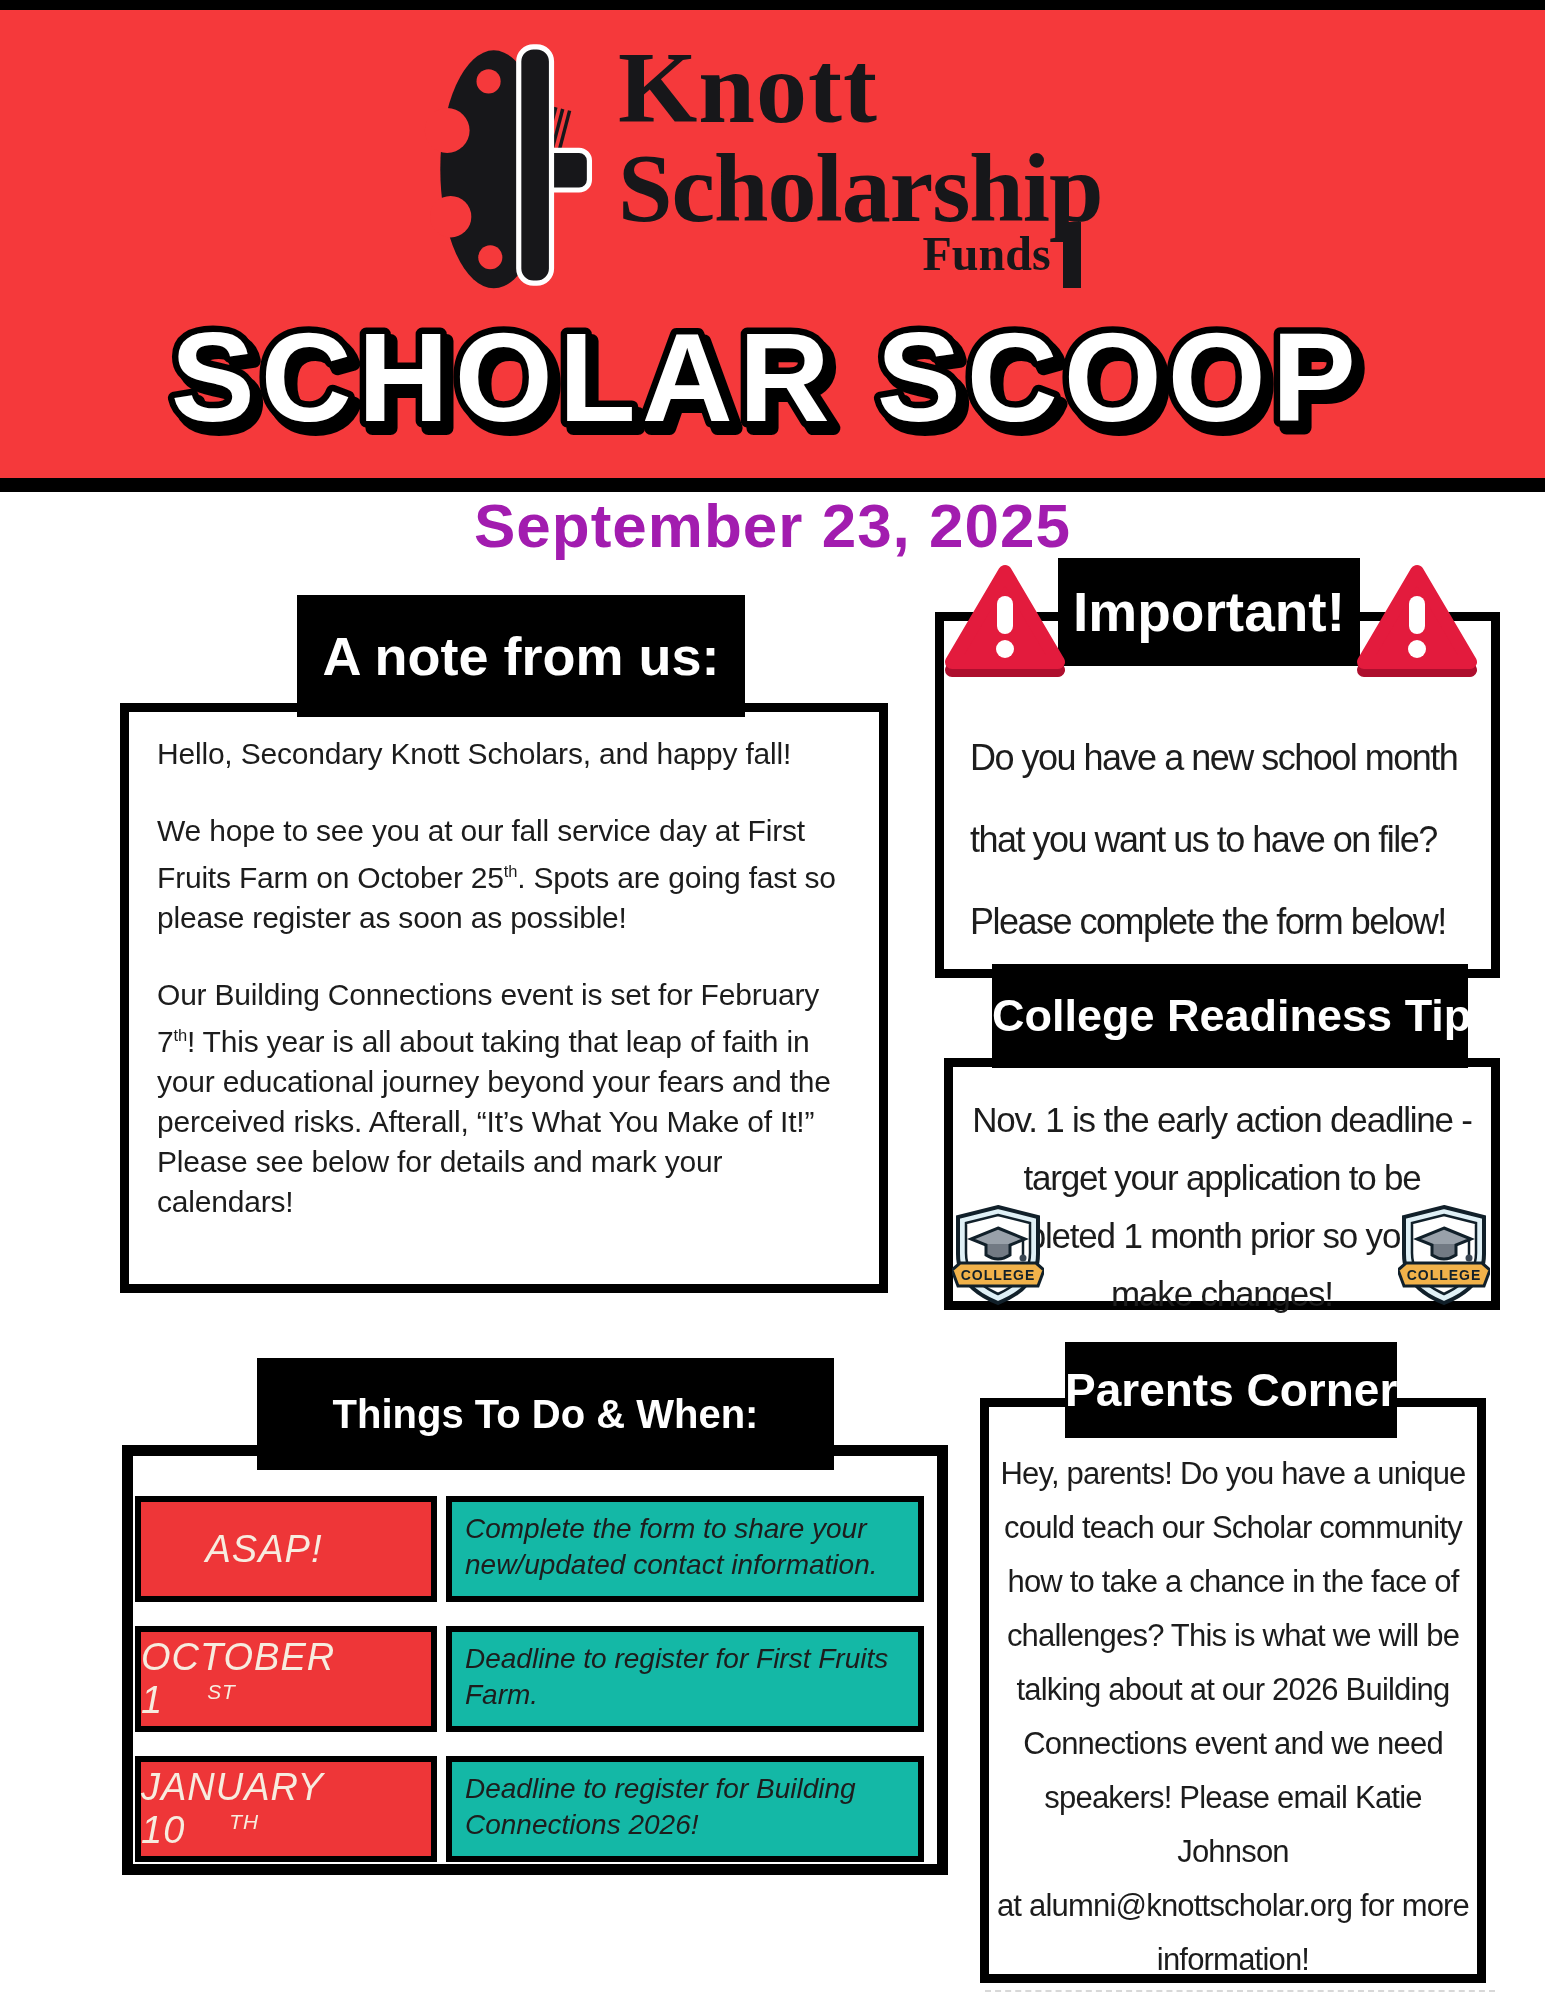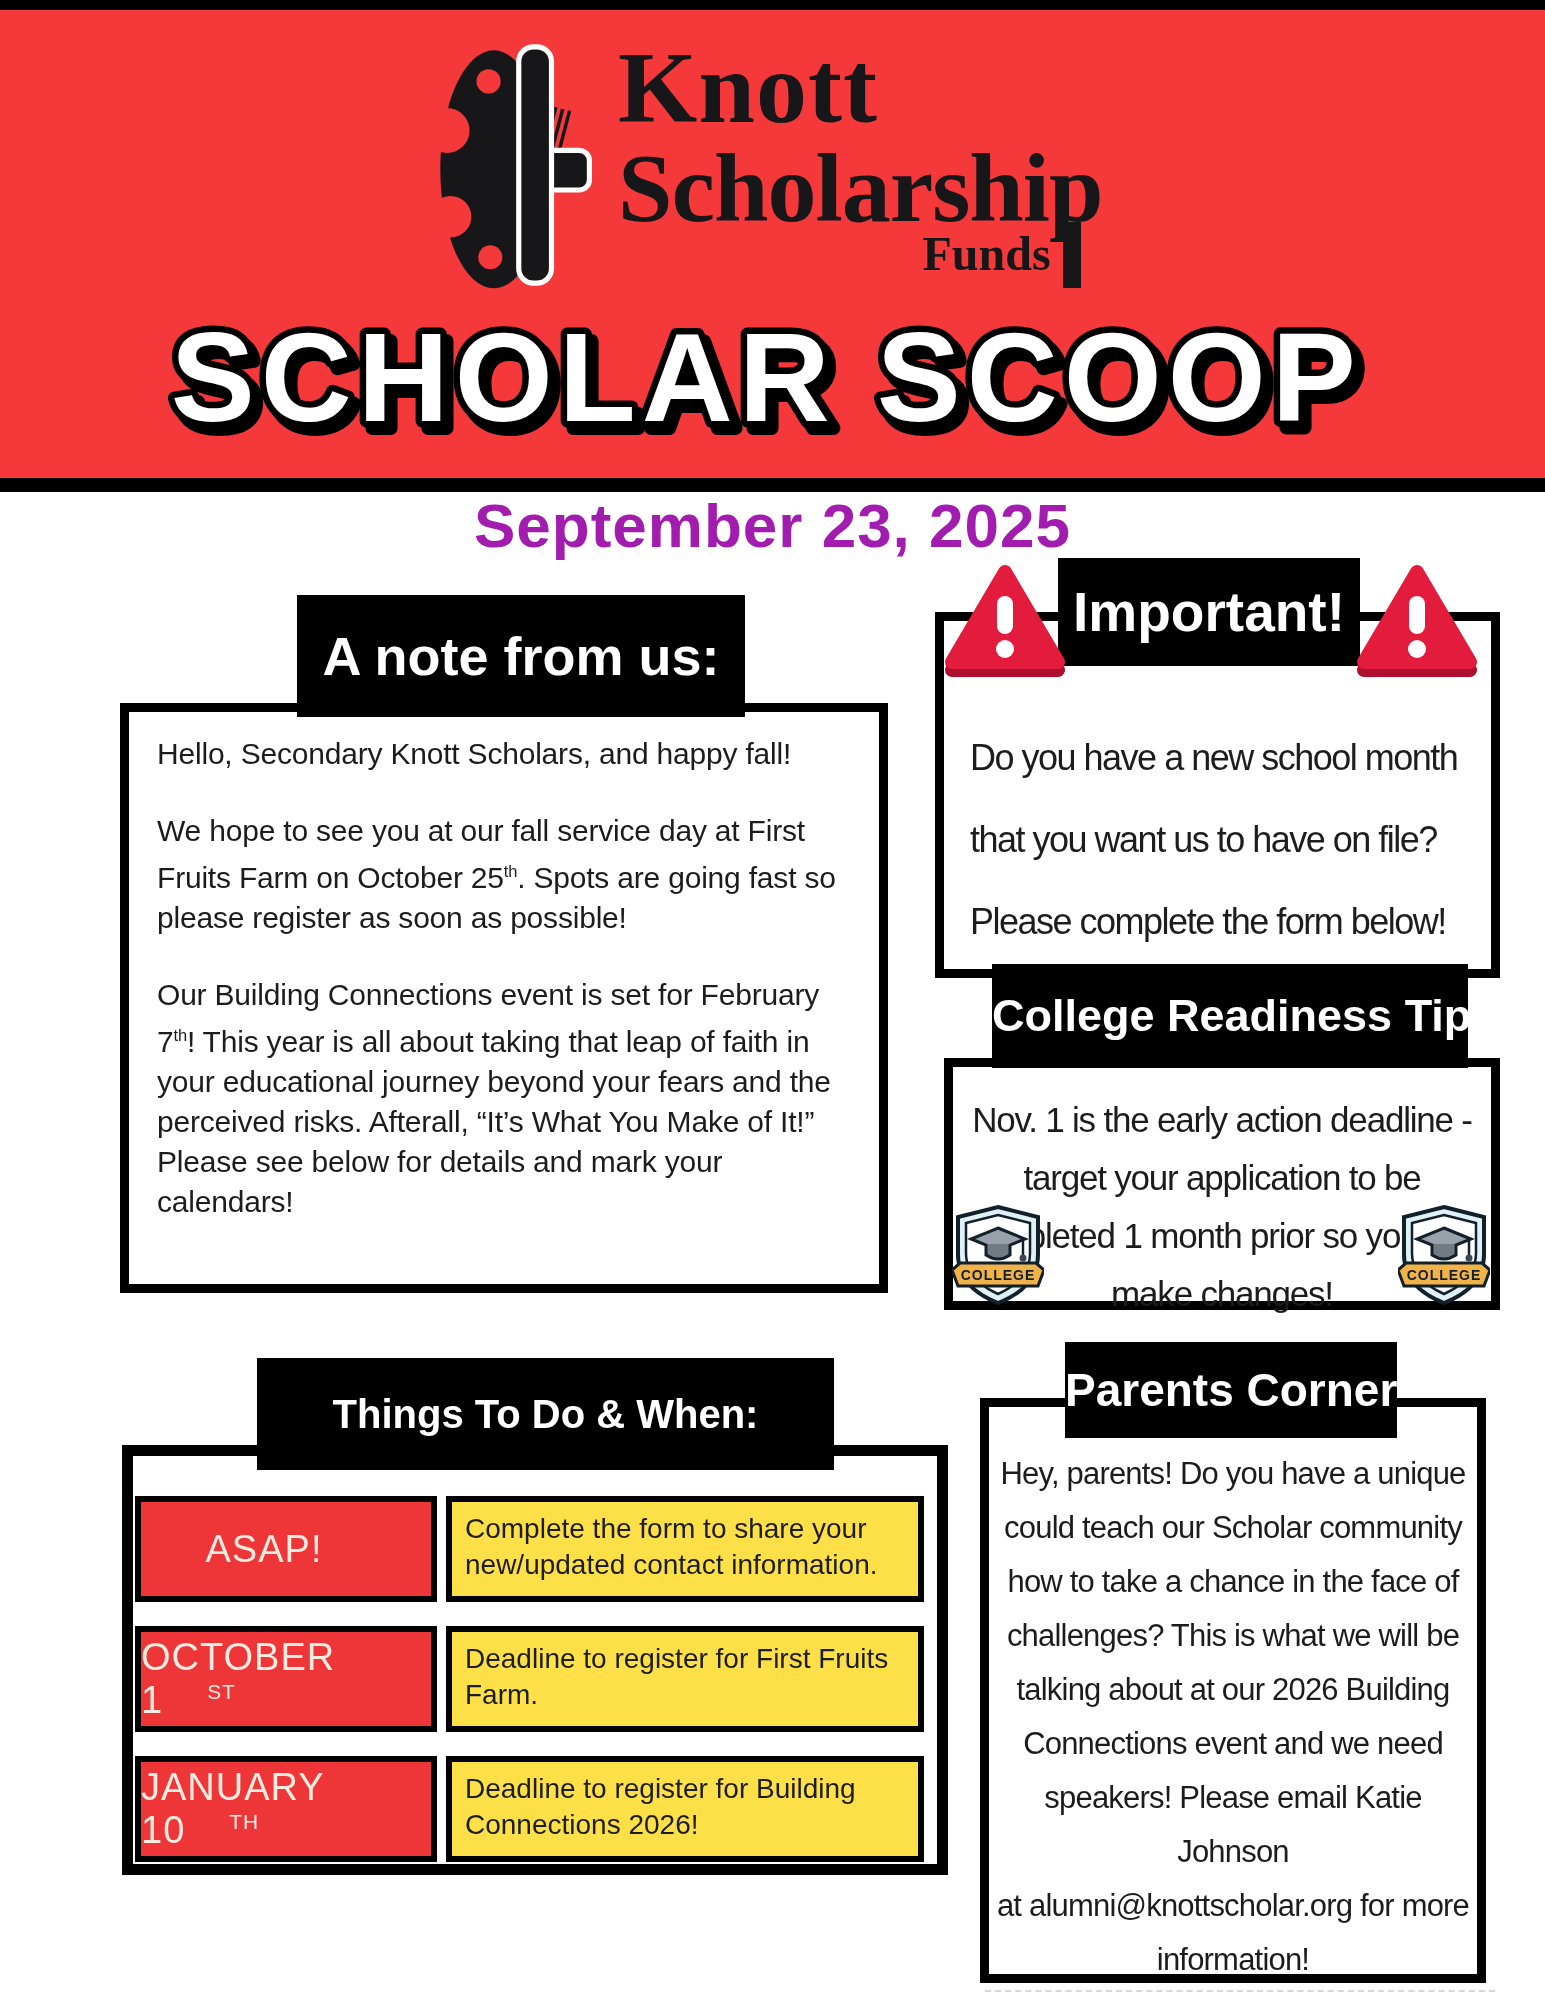--- a/index.html
+++ b/index.html
@@ -36,28 +36,28 @@
   sup { font-size:0.55em; }
 
   
   .note-title { left:297px; top:595px; width:448px; height:122px; line-height:122px; font-size:54px; }
   .note-box { left:120px; top:703px; width:768px; height:590px; padding:22px 28px;
               font-size:30px; line-height:40px; letter-spacing:-0.2px; }
   .note-box p { margin:0 0 37px 0; }
   .note-box p:last-child { margin-bottom:0; }
 
   .todo-title { left:257px; top:1358px; width:577px; height:112px; line-height:112px; font-size:40px; }
-  .todo-box { left:122px; top:1445px; width:826px; height:430px; border-width:11px; }
+  .todo-box { left:122px; top:1445px; width:826px; height:430px; border-width:11px;font-style:italic; }
   .todo-when { position:absolute; left:2px; width:302px; height:106px;
                background:var(--row_red,#ee3638); border:6px solid #000; box-sizing:border-box;
                color:#f7ecdf; font-size:38px; display:flex; align-items:center; justify-content:center;
                letter-spacing:1px; z-index:2; }
   .todo-when sup { margin-top:-14px;margin-left:44px; }
   .todo-task { position:absolute; left:313px; width:478px; height:106px;
-               background:#fde047; border:6px solid #000; box-sizing:border-box;
+               background:#14b8a6; border:6px solid #000; box-sizing:border-box;
                font-size:28px; line-height:36px; padding:9px 13px; color:#1d1d1d; z-index:2; }
   .row-0 { top:40px; } .row-1 { top:170px; } .row-2 { top:300px; }
 
   
   .triangle-icon { position:absolute; width:122px; height:120px; z-index:5; }
   .tri-left  { left:944px;  top:562px; }
   .tri-right { left:1356px; top:562px; }
 
   .important-title { left:1058px; top:558px; width:302px; height:108px; line-height:108px; font-size:55px; }
   .important-box { left:935px; top:612px; width:565px; height:366px;

